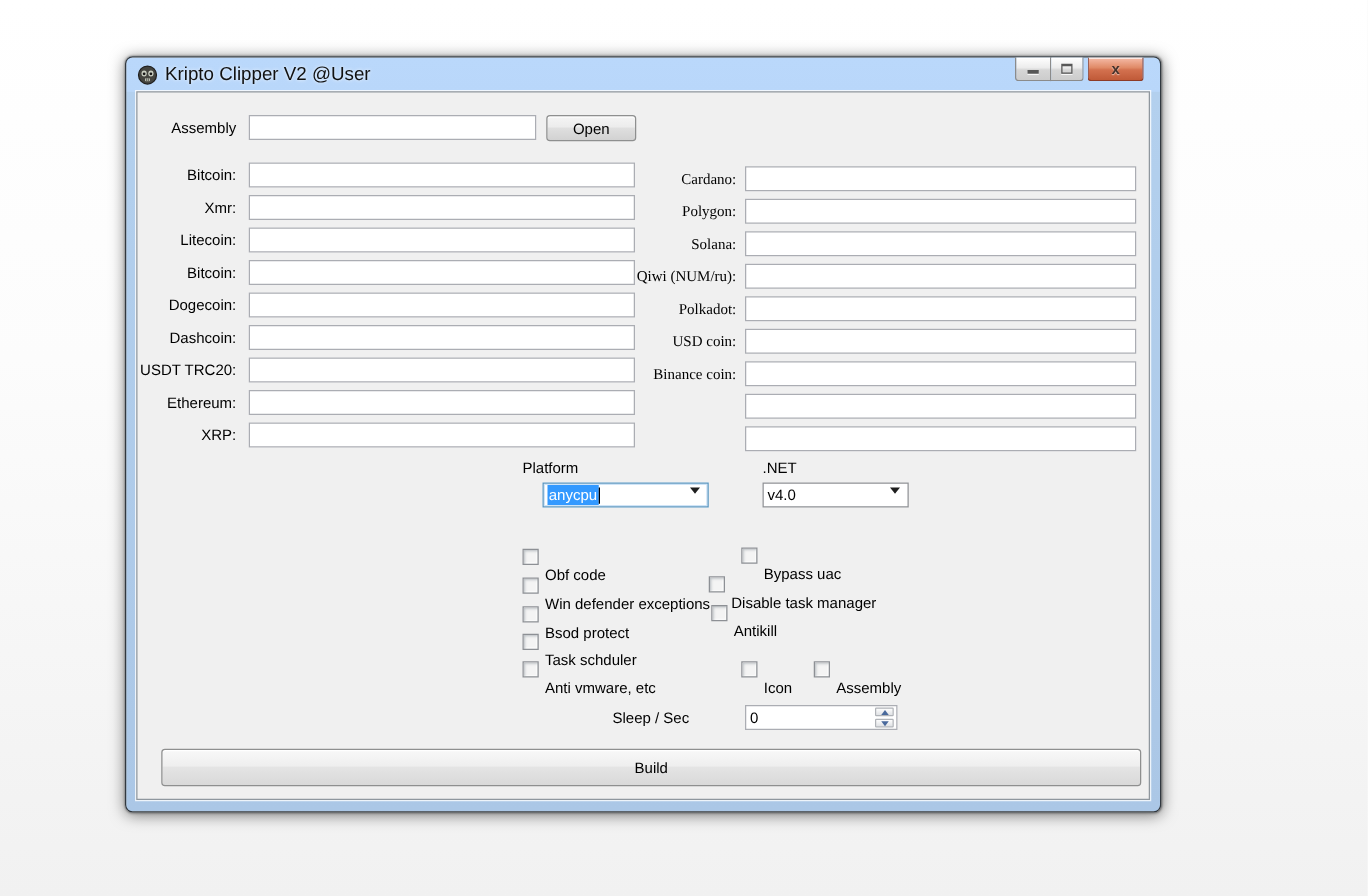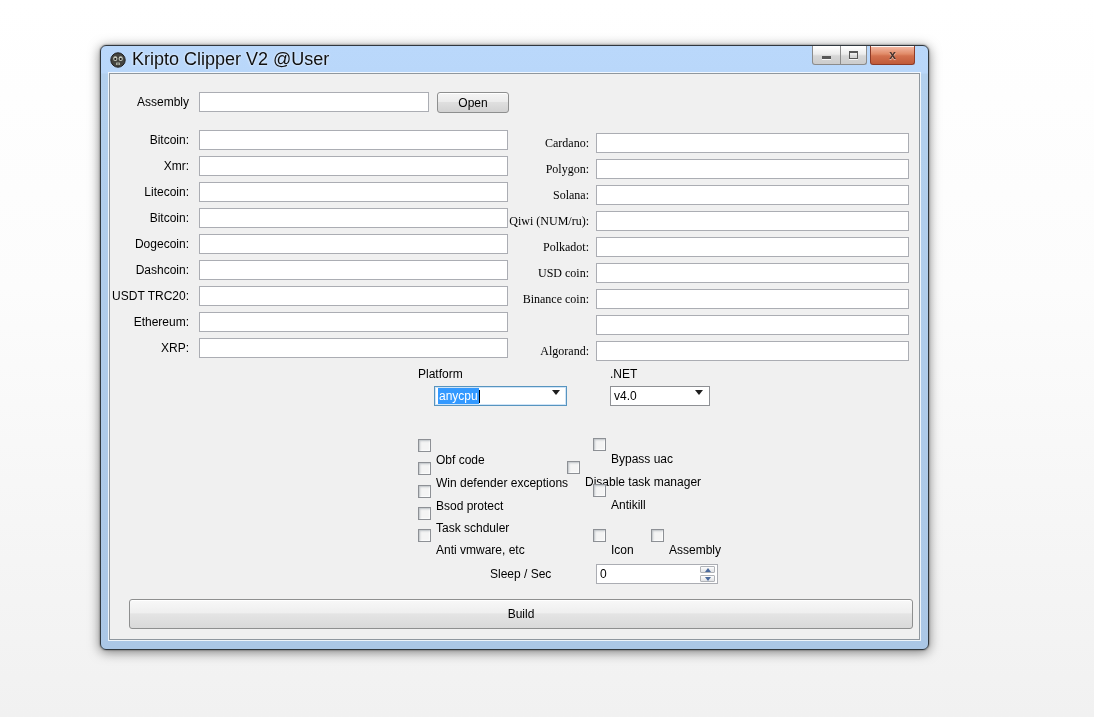--- a/index.html
+++ b/index.html
@@ -18,21 +18,21 @@
     background: linear-gradient(180deg, #bad8fb 0px, #b9d7fa 27px, #b3d0ee 28px, #abc7e6 100%);
     border: 1px solid #31383f;
     border-radius: 6px;
     box-shadow: 0 2px 12px rgba(0,0,0,0.50), 0 0 2px rgba(0,0,0,0.55);
   }
   .titlebar {
     position: absolute; left: 0; top: 0; right: 0; height: 27px;
     display: flex; align-items: center; padding-left: 9px;
   }
   .app-icon { width: 16px; height: 16px; margin-right: 6px; flex: 0 0 auto; }
-  .title-text { font-size: 18px; color: #101010; text-shadow: 0 0 3px rgba(255,255,255,0.9); }
+  .title-text { font-size: 15px; color: #101010; text-shadow: 0 0 3px rgba(255,255,255,0.9); }
 
   .winbtns { position: absolute; top: 0; right: 13px; display: flex; height: 19px; }
   .wbtn {
     border: 1px solid #8b8b8b; border-top: none;
     background: linear-gradient(#ffffff, #ececec 45%, #d6d6d6 55%, #cccccc);
     display: flex; align-items: center; justify-content: center;
     box-shadow: inset 0 1px 0 rgba(255,255,255,0.9);
     cursor: default;
   }
   .wbtn.min { width: 29px; border-radius: 0 0 0 3px; }
@@ -186,32 +186,31 @@
     <input class="tbox rcol-input" style="top: 111px;" value="">
     <label class="flabel rcol-label" style="top:137px">Qiwi (NUM/ru):</label>
     <input class="tbox rcol-input" style="top: 137px;" value="">
     <label class="flabel rcol-label" style="top:163px">Polkadot:</label>
     <input class="tbox rcol-input" style="top: 163px;" value="">
     <label class="flabel rcol-label" style="top:189px">USD coin:</label>
     <input class="tbox rcol-input" style="top: 189px;" value="">
     <label class="flabel rcol-label" style="top:215px">Binance coin:</label>
     <input class="tbox rcol-input" style="top: 215px;" value="">
     <input class="tbox rcol-input" style="top: 241px;" value="">
-    <label class="flabel rcol-label" style="top:267px">Algorand:</label>
     <input class="tbox rcol-input" style="top: 267px;" value="">
 
     <label class="flabel" style="left:308px; top:293px; line-height:14px">Platform</label>
     <div class="combo focused" style="left:324px; top:312px; width:133px">
       <span class="sel-hl">anycpu</span>
         <span class="caret"></span>
       <span class="arrow-zone"><span class="dropdown-arrow"></span></span>
     </div>
 
     <label class="flabel" style="left:500px; top:293px; line-height:14px">.NET</label>
-    <div class="combo normal" style="left:500px; top:312px; width:100px">
+    <div class="combo normal" style="left:500px; top:312px; width:117px">
       <span>v4.0</span>
       <span class="arrow-zone"><span class="dropdown-arrow"></span></span>
     </div>
 
     <div class="cbrow" style="left:308px; top:350px">
       <span class="cbox"></span>
       <span class="cblabel">Obf code</span>
     </div>
     <div class="cbrow" style="left:308px; top:373px">
       <span class="cbox"></span>
@@ -231,21 +230,21 @@
     </div>
 
     <div class="cbrow" style="left:483px; top:349px">
       <span class="cbox"></span>
       <span class="cblabel">Bypass  uac</span>
     </div>
     <div class="cbrow" style="left:457px; top:372px">
       <span class="cbox"></span>
       <span class="cblabel">Disable task manager</span>
     </div>
-    <div class="cbrow" style="left:483px; top:395px">
+    <div class="cbrow" style="left:459px; top:395px">
       <span class="cbox"></span>
       <span class="cblabel">Antikill</span>
     </div>
 
     <div class="cbrow" style="left:483px; top:440px">
       <span class="cbox"></span>
       <span class="cblabel">Icon</span>
     </div>
     <div class="cbrow" style="left:541px; top:440px">
       <span class="cbox"></span>

